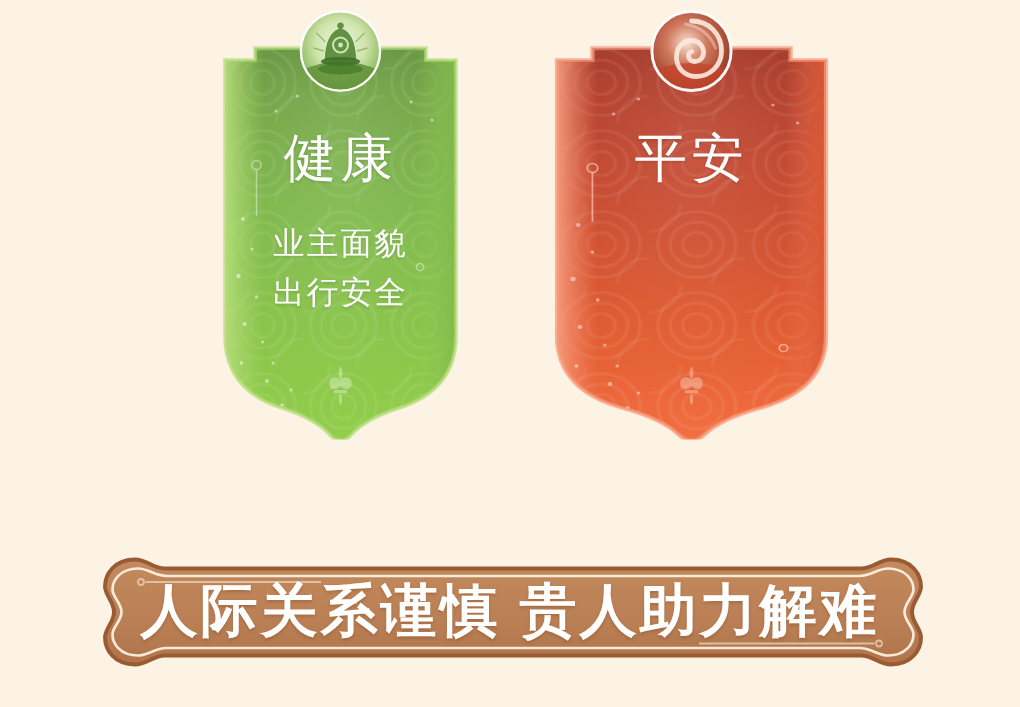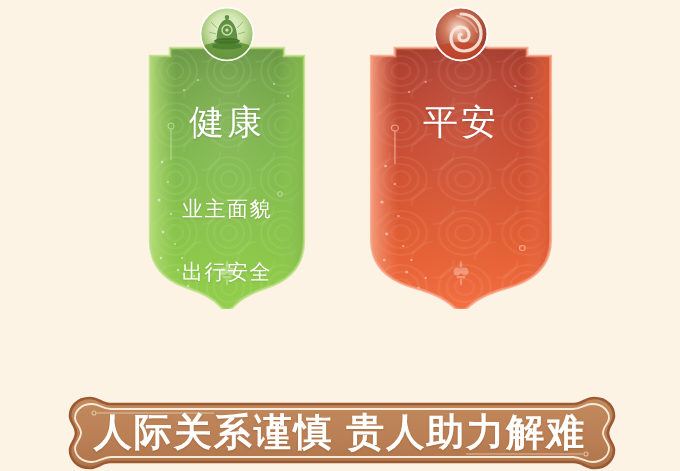--- a/index.html
+++ b/index.html
@@ -10,21 +10,21 @@
     overflow:hidden;position:relative;
   }
   .stage{position:absolute;inset:0;}
 
   
   .card{position:absolute;top:28px;width:158px;height:265px;}
   .card.green{left:148px;}
   .card.red{left:369px;width:184px;}
 
   .card-body{
-    position:absolute;left:0;top:16px;width:100%;height:100%;
+    position:absolute;left:0;top:0;width:100%;height:100%;
     overflow:hidden;
   }
   .card-shape{position:absolute;inset:0;}
   .card-shape svg{display:block;width:100%;height:100%;overflow:visible;}
 
   
   .emblem{
     position:absolute;left:50%;top:-22px;transform:translateX(-50%);
     width:56px;height:56px;border-radius:50%;
     z-index:6;overflow:hidden;
@@ -43,31 +43,31 @@
     color:#ffffff;letter-spacing:3px;font-weight:400;
     text-shadow:0 1px 2px rgba(0,0,0,.16);
   }
   .card-sub{
     margin-top:20px;
     font-size:21px;line-height:33px;
     color:#ffffff;letter-spacing:1.5px;font-weight:400;
     text-align:center;
     text-shadow:0 1px 2px rgba(0,0,0,.13);
   }
-  .card-sub .ln{display:block;margin-top:30px;}
+  .card-sub .ln{display:block;}
 
   .fleur{
     position:absolute;left:50%;transform:translateX(-50%);
     bottom:22px;width:22px;height:28px;z-index:5;opacity:.62;
   }
   .fleur svg{display:block;width:22px;height:28px;}
 
   
   .banner{
-    position:absolute;left:62px;top:394px;width:556px;height:78px;
+    position:absolute;left:62px;top:369px;width:556px;height:78px;
   }
   .banner svg.bshape{position:absolute;inset:0;width:100%;height:100%;display:block;}
   .banner-text{
     position:absolute;inset:0;display:flex;align-items:center;justify-content:center;
     font-size:38px;letter-spacing:2px;color:#ffffff;font-weight:700;
     text-shadow:0 1px 2px rgba(120,60,20,.30);
     z-index:4;padding-bottom:2px;
   }
 </style>
 </head>

